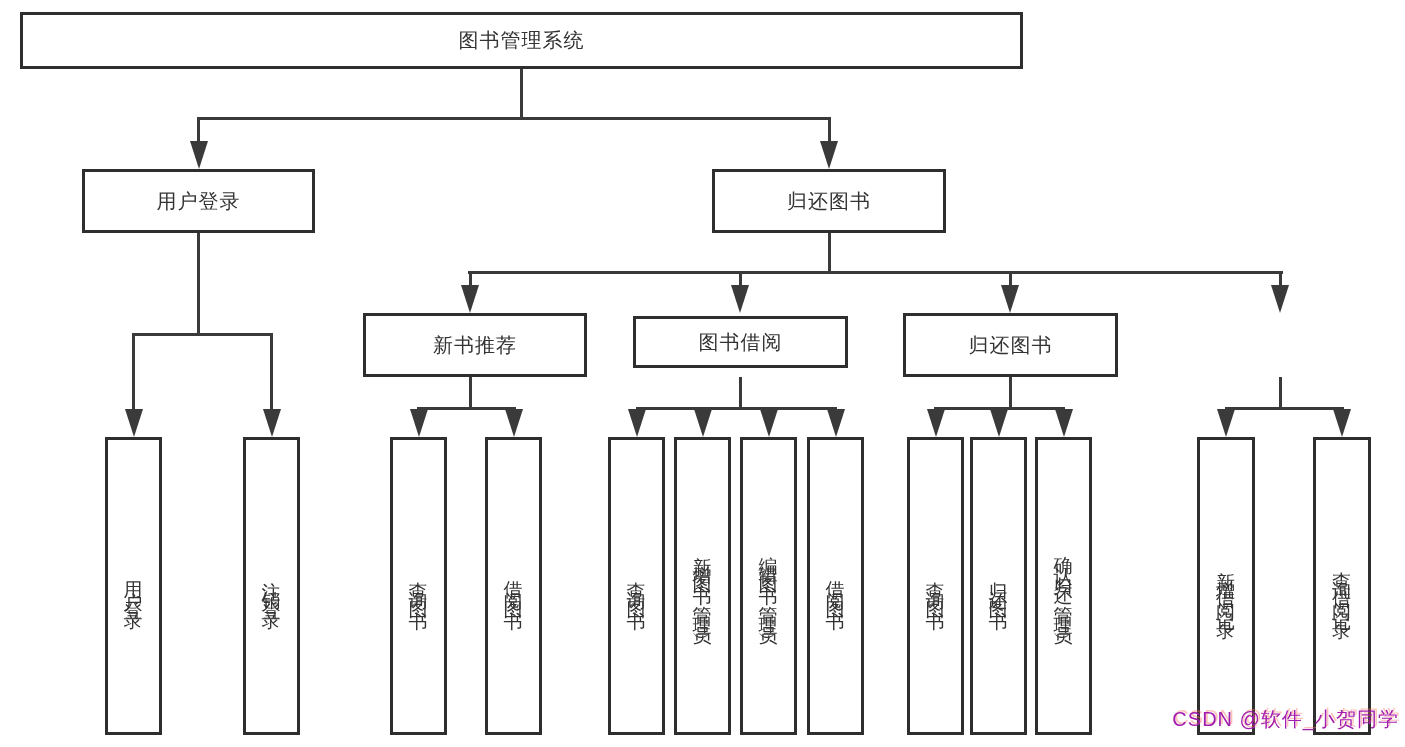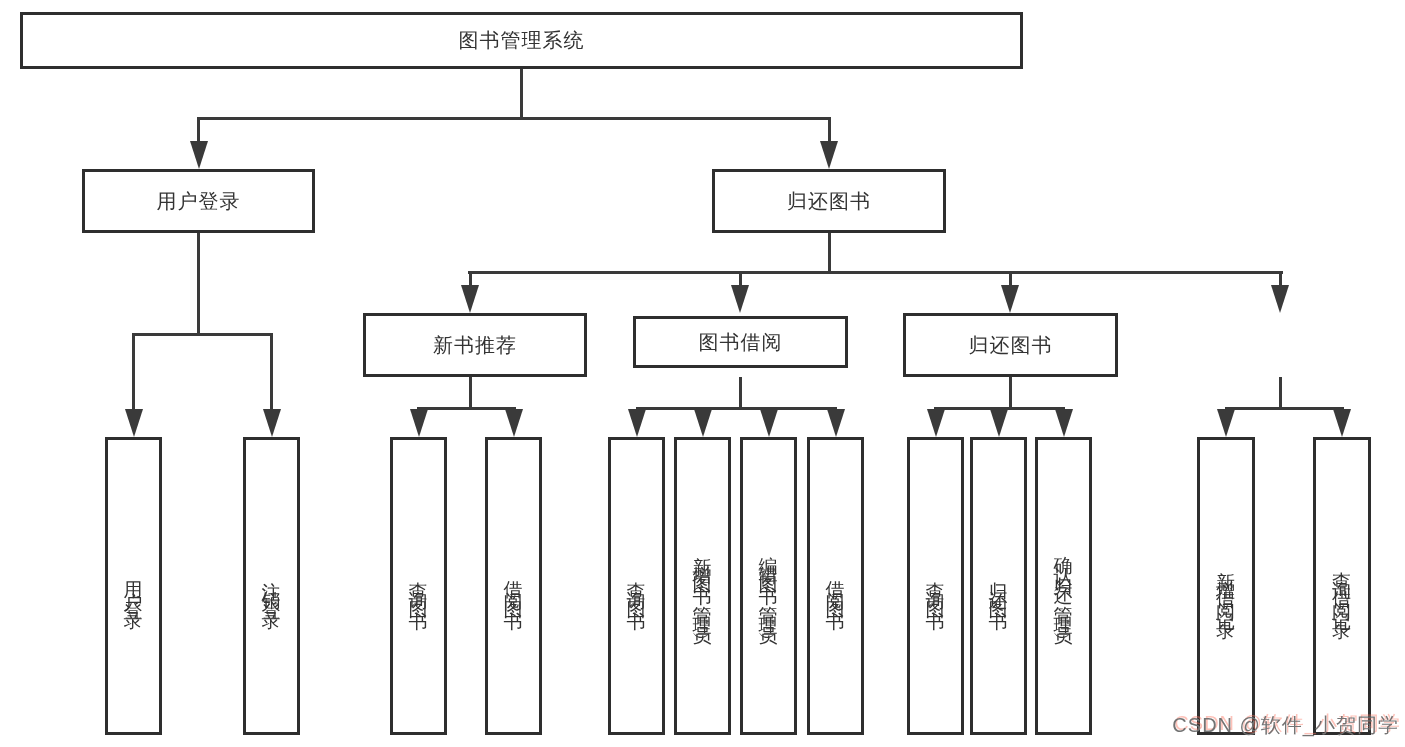--- a/index.html
+++ b/index.html
@@ -25,22 +25,22 @@
     white-space:nowrap;
   }
   .vline,.hline{position:absolute;background:#3a3a3a;z-index:1;}
   .arrow{
     position:absolute;width:0;height:0;z-index:1;
     border-left:9px solid transparent;
     border-right:9px solid transparent;
     border-top:28px solid #3a3a3a;
   }
   .watermark{
-    position:absolute;right:6px;bottom:8px;
-    font-size:20px;color:#737373;letter-spacing:1px;
+    position:absolute;right:6px;bottom:14px;
+    font-size:20px;color:#a21caf;letter-spacing:1px;
     text-shadow:2px -2px 0 rgba(250,120,100,0.45);
     z-index:3;
   }
 </style>
 </head>
 <body>
 
 <div id="canvas">
 
   <div class="box hbox" style="left:20px;top:12px;width:1003px;height:57px;">

